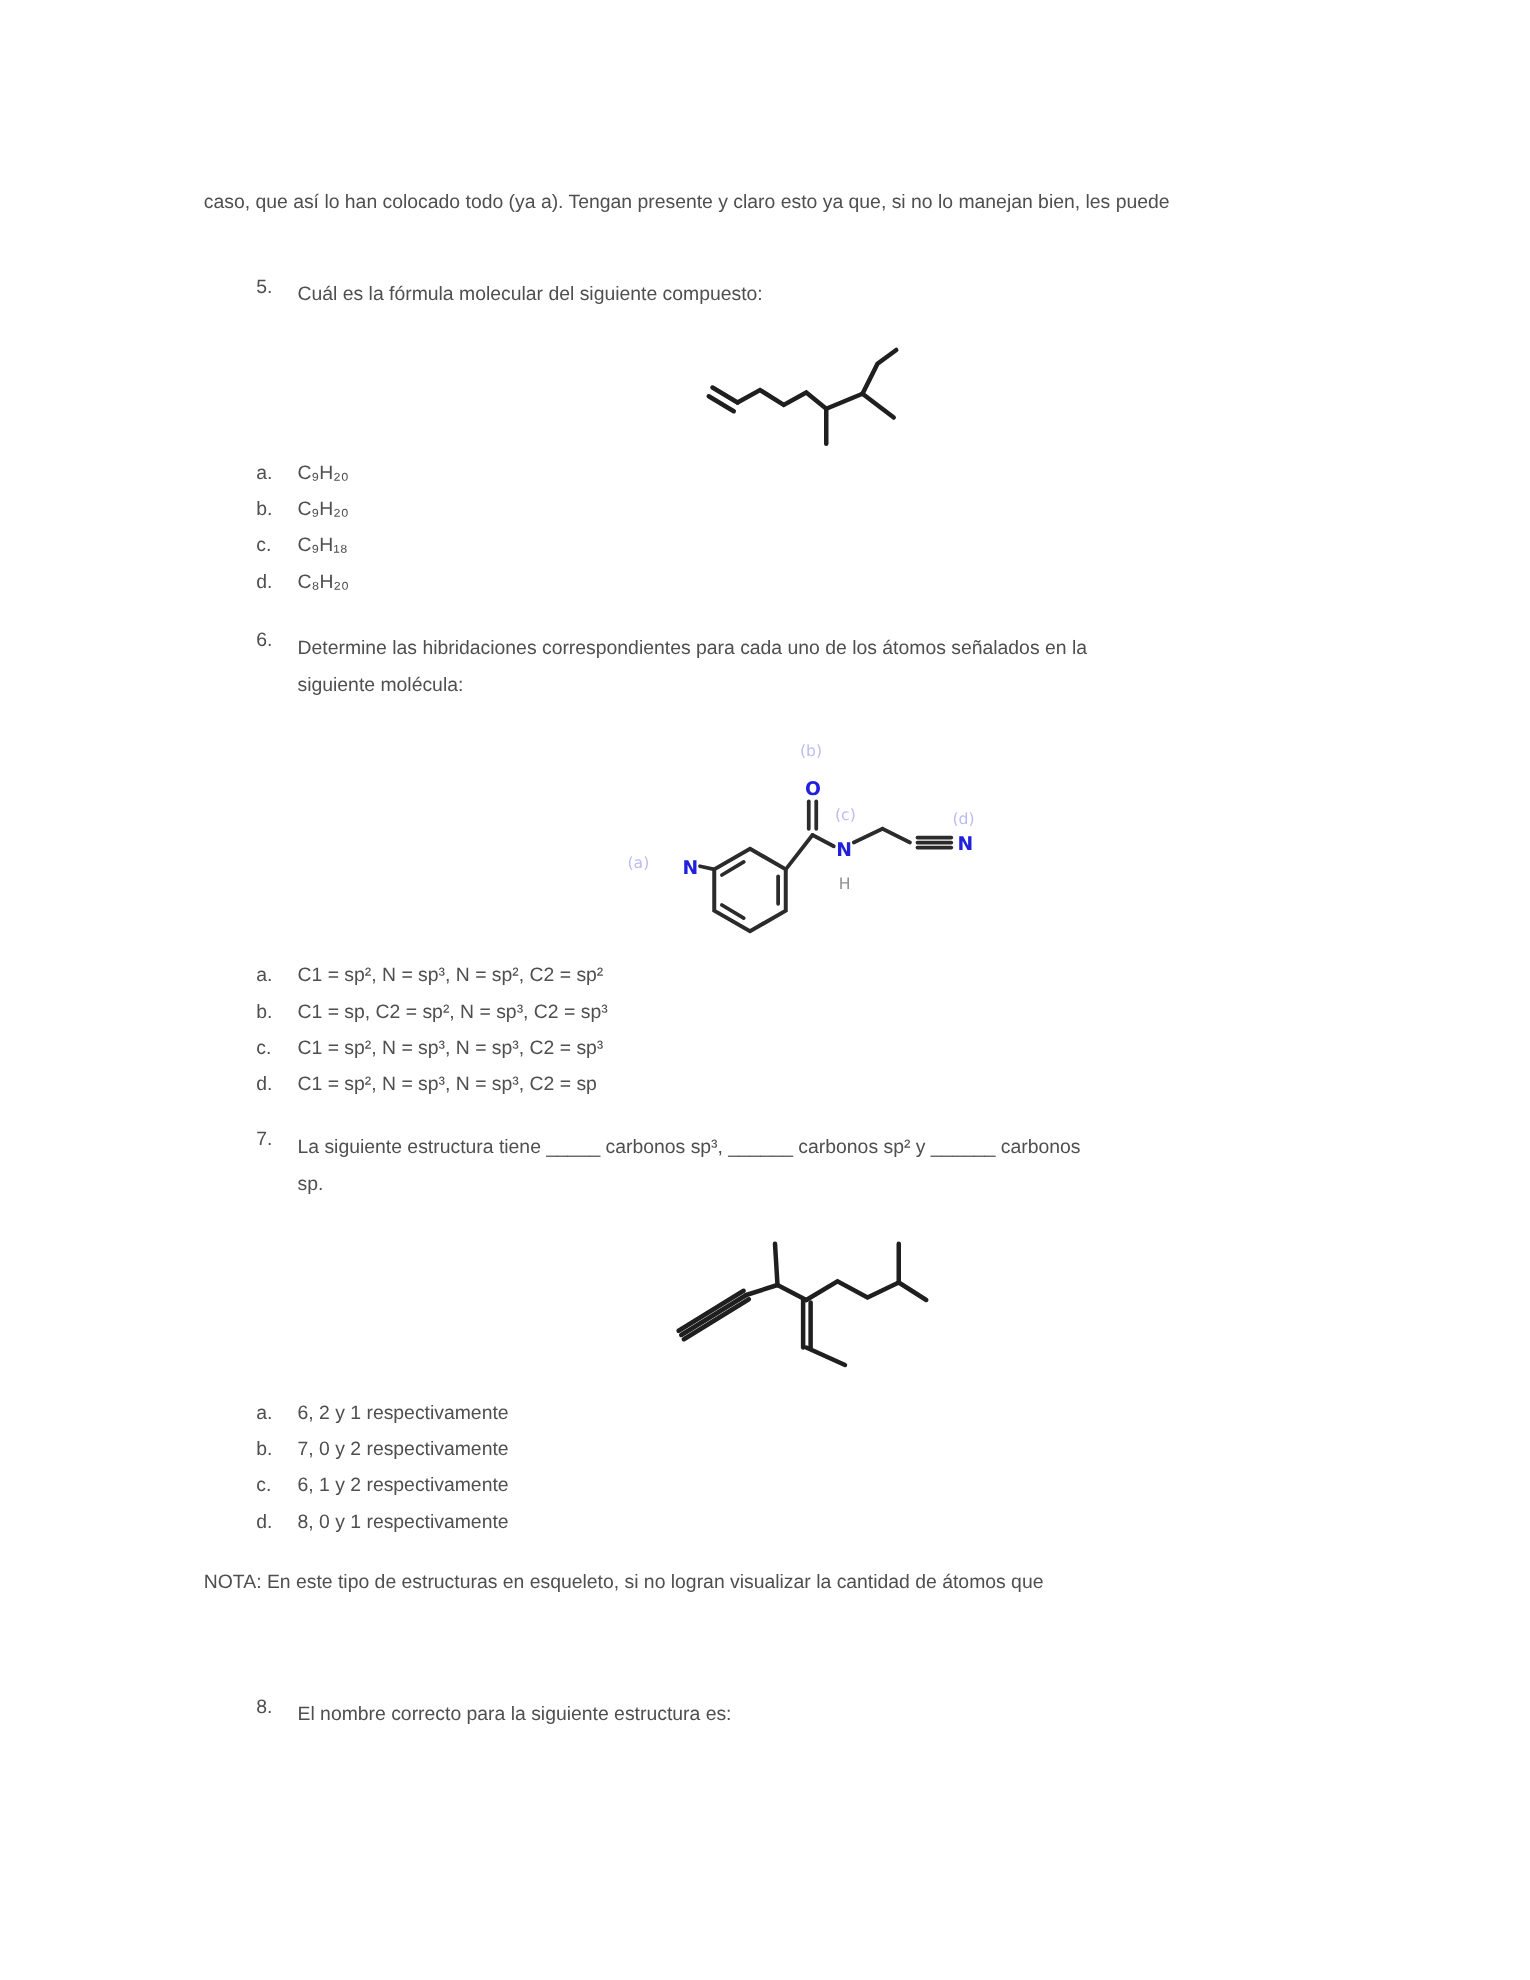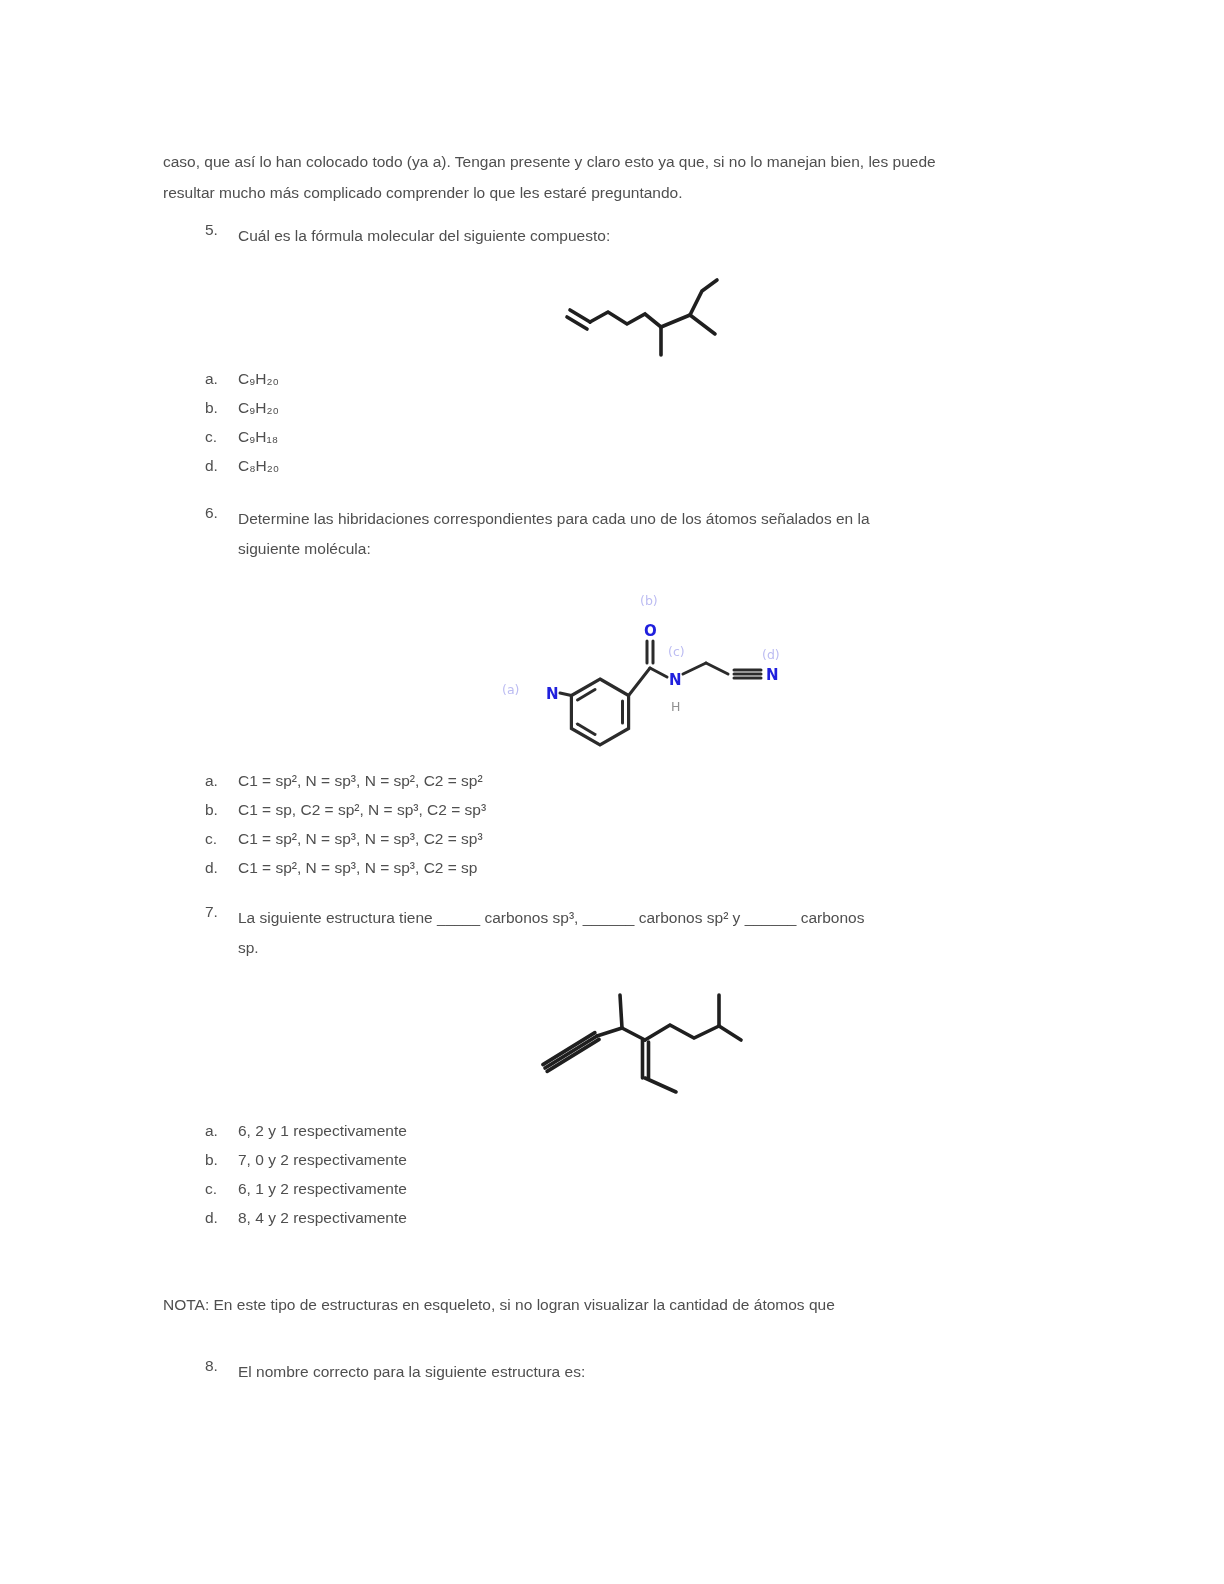--- a/index.html
+++ b/index.html
@@ -27,21 +27,20 @@
   .annot{font-size:12.5px;}
   .hyd{font-size:12.5px;}
 </style>
 </head>
 <body>
 
 <div class="page">
 
   <div class="abs para" style="left:163px;top:146px;">
     <div>caso, que así lo han colocado todo (ya a). Tengan presente y claro esto ya que, si no lo manejan bien, les puede</div>
-    <div>resultar mucho más complicado comprender lo que les estaré preguntando.</div>
   </div>
 
   <div class="abs stem-row" style="left:205px;top:221px;">
     <span class="marker">5.</span>
     <span class="stem-text">Cuál es la fórmula molecular del siguiente compuesto:</span>
   </div>
 
   <svg class="abs" style="left:553px;top:260px;" width="190" height="105" viewBox="0 0 190 105">
     <g stroke="#1f1f1f" stroke-width="3.6" stroke-linecap="round" fill="none">
 
@@ -184,25 +183,25 @@
     <div class="opt" style="top:29px;">
       <span class="marker">b.</span>
       <span>7, 0 y 2 respectivamente</span>
     </div>
     <div class="opt" style="top:58px;">
       <span class="marker">c.</span>
       <span>6, 1 y 2 respectivamente</span>
     </div>
     <div class="opt" style="top:87px;">
       <span class="marker">d.</span>
-      <span>8, 4 y 2 respectivamente</span>
-    </div>
-  </div>
-
-  <div class="abs para" style="left:163px;top:1250px;margin-top:39px;">
+      <span>8, 0 y 1 respectivamente</span>
+    </div>
+  </div>
+
+  <div class="abs para" style="left:163px;top:1250px;">
     <div>NOTA: En este tipo de estructuras en esqueleto, si no logran visualizar la cantidad de átomos que</div>
   </div>
 
   <div class="abs stem-row" style="left:205px;top:1357px;">
     <span class="marker">8.</span>
     <span class="stem-text">El nombre correcto para la siguiente estructura es:</span>
   </div>
 
 </div>
 

